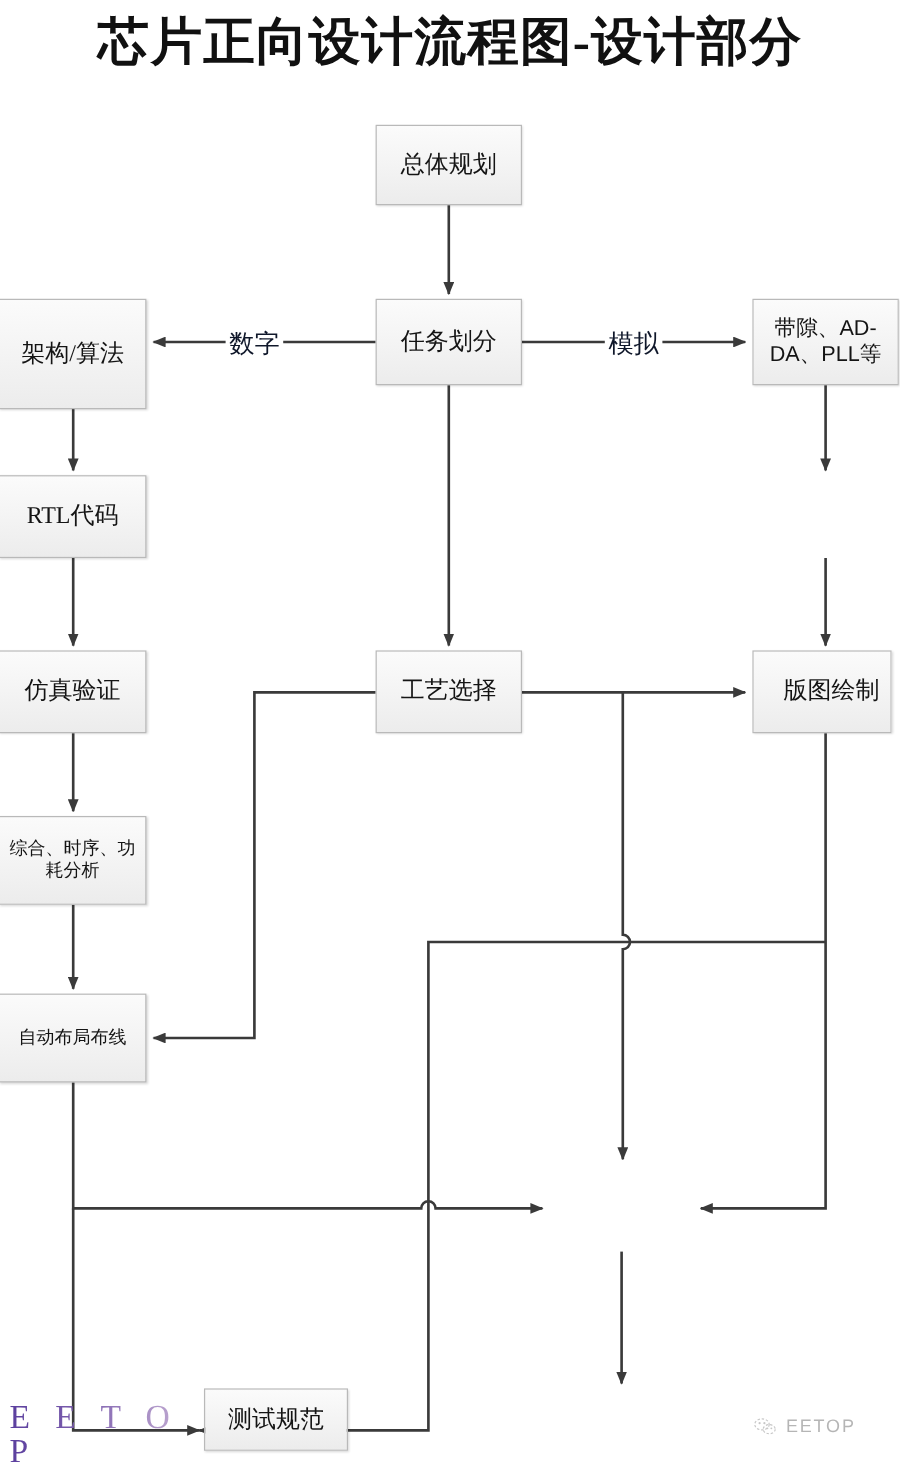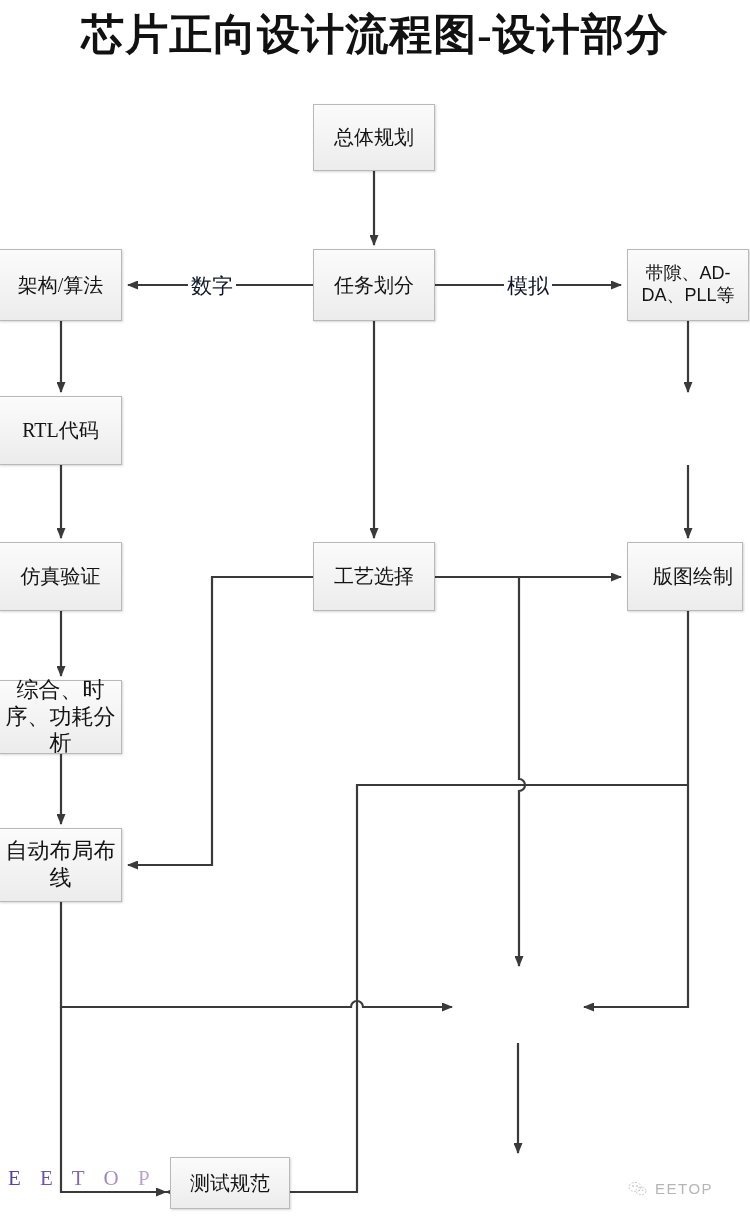--- a/index.html
+++ b/index.html
@@ -47,40 +47,40 @@
     align-items: center;
     justify-content: center;
     text-align: center;
     color: #141414;
     line-height: 1.22;
     padding: 2px 4px;
   }
   .node span { display: block; width: 100%; }
   .f22 { font-size: 20px; justify-content: center; }
   .f18 { font-size: 18px; }
-  .f17 { font-size: 22px; }
+  .f17 { font-size: 15px; }
   .latin { font-family: "Liberation Sans", "DejaVu Sans", sans-serif; }
   .edge-label {
     position: absolute;
     font-size: 21px;
     color: #0f172a;
     background: #ffffff;
     padding: 0 3px;
     white-space: nowrap;
   }
   
   #wm-left {
     position: absolute;
     left: 8px;
     top: 1168px;
     width: 170px;
   }
   #wm-left .eetop {
     font-family: "Liberation Serif", "DejaVu Serif", serif;
-    font-size: 21px;
+    font-size: 28px;
     letter-spacing: 7px;
     color: #8a6fae;
     background: linear-gradient(90deg, #5b3f9e 0%, #7d5fae 35%, #b49ccb 75%, #cbbcd9 100%);
     -webkit-background-clip: text;
     background-clip: text;
     -webkit-text-fill-color: transparent;
     line-height: 1;
   }
   #wm-right {
     position: absolute;
@@ -149,21 +149,21 @@
 
       <path d="M518,1043 L518,1153" marker-end="url(#ah)"></path>
 
     </g>
   </svg>
 
   <div class="node f22" style="left:313px; top:104px; width:122px; height:67px;">
     <span>总体规划</span>
   </div>
 
-  <div class="node f22" style="left:-1px; top:249px; width:123px; height:72px;">
+  <div class="node f22" style="left:-1px; top:249px; width:123px; height:92px;">
     <span>架构/算法</span>
   </div>
 
   <div class="node f22" style="left:313px; top:249px; width:122px; height:72px;">
     <span>任务划分</span>
   </div>
 
   <div class="node f18 latin" style="left:627px; top:249px; width:122px; height:72px;">
     <span>带隙、AD-DA、PLL等</span>
   </div>

